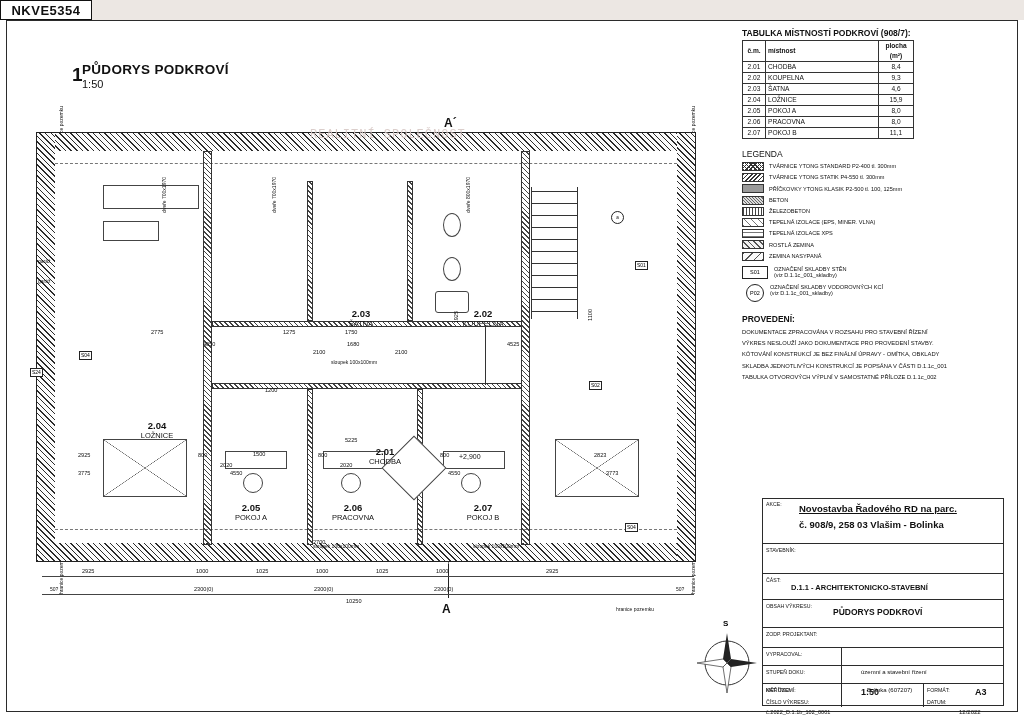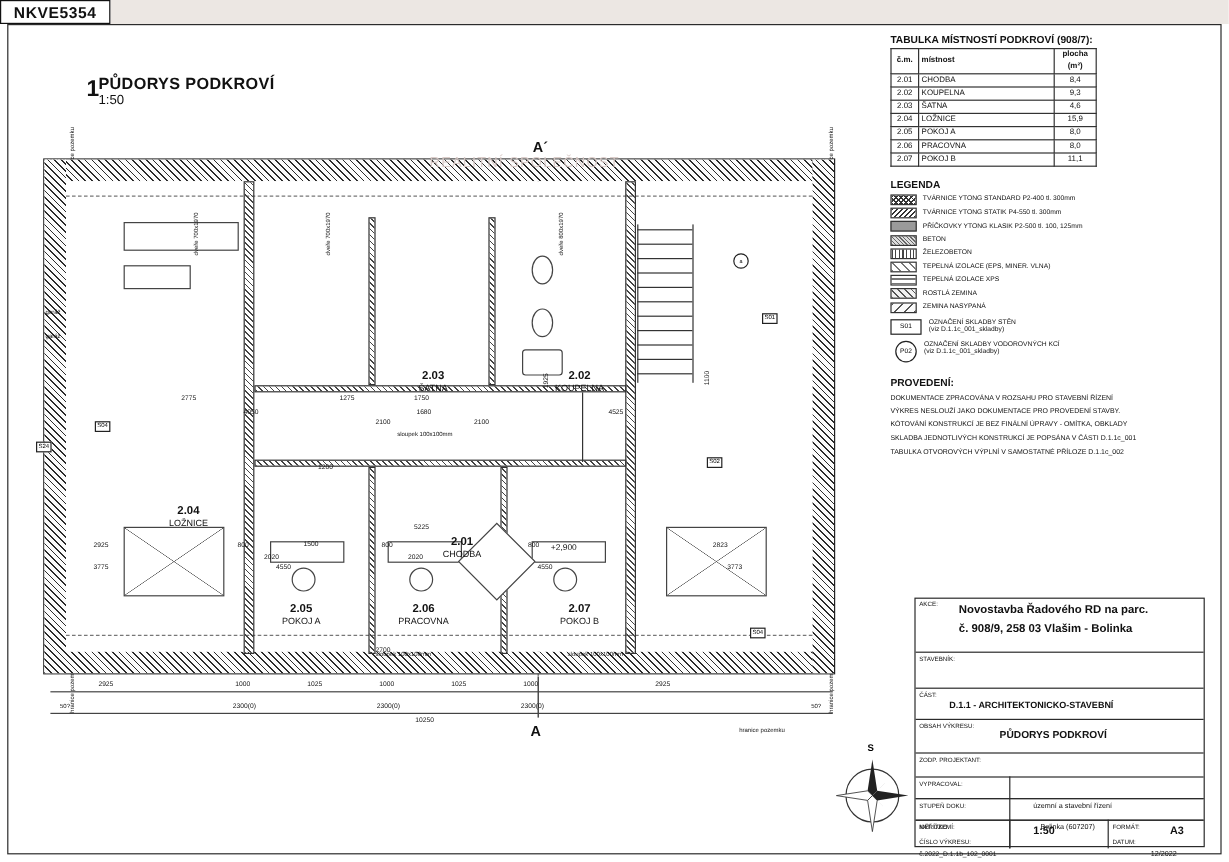--- a/index.html
+++ b/index.html
@@ -113,21 +113,21 @@
   
   .right{position:absolute;left:742px;top:28px;width:262px;}
   .rp-title{font-size:8.5px;font-weight:700;color:#111;margin-bottom:2px;}
   table.mist{border-collapse:collapse;font-size:6.6px;width:172px;}
   table.mist td{border:1px solid #333;padding:0 2px;height:10px;line-height:10px;color:#111;}
   table.mist td.c{text-align:center;width:18px;}
   table.mist td.a{text-align:center;width:30px;}
   table.mist tr.hd td{font-weight:700;}
 
   .legend{margin-top:10px;}
-  .legend-title{font-size:8.5px;font-weight:700;color:#111;margin-bottom:3px;}
+  .legend-title{font-size:8.5px;font-weight:400;color:#111;margin-bottom:3px;}
   .lg-row{display:flex;align-items:center;margin-bottom:2.2px;}
   .sw{width:22px;height:9px;border:1px solid #333;margin-right:5px;flex:none;box-sizing:border-box;}
   .lg-txt{font-size:5.6px;color:#111;line-height:1.15;}
   .sw.p1{background-image:repeating-linear-gradient(45deg,#333 0 1px,transparent 1px 3px),repeating-linear-gradient(-45deg,#333 0 1px,transparent 1px 3px);}
   .sw.p2{background-image:repeating-linear-gradient(-45deg,#333 0 1.2px,transparent 1.2px 3px);}
   .sw.p3{background:#9a9a9a;}
   .sw.p4{background-image:repeating-linear-gradient(45deg,#666 0 .8px,transparent .8px 2.2px);background-color:#ddd;}
   .sw.p5{background-image:repeating-linear-gradient(90deg,#444 0 1px,transparent 1px 3px);}
   .sw.p6{background-image:repeating-linear-gradient(45deg,#777 0 1px,transparent 1px 5px);}
   .sw.p7{background-image:repeating-linear-gradient(0deg,#777 0 1px,transparent 1px 4px);}
@@ -171,21 +171,21 @@
     font-family:"Liberation Serif", serif;letter-spacing:-4px;
     position:absolute;left:96px;top:2px;
   }
   .wm-txt{
     position:absolute;left:30px;top:62px;font-size:25px;letter-spacing:3px;
     color:#b8b0ad;opacity:.85;font-family:"Liberation Serif", serif;
   }
   .wm-txt b{color:#b9413a;opacity:.8;}
   .wm2{
     position:absolute;left:310px;top:128px;font-size:12px;color:#d8c9c6;opacity:.9;
-    letter-spacing:1px;z-index:30;font-family:Liberation Sans, sans-serif;margin-left:48px;
+    letter-spacing:1px;z-index:30;font-family:Liberation Mono, monospace;
   }
 </style>
 </head>
 <body>
 
 <div class="page">
 
   <div class="top-strip"></div>
   <div class="wm-code">NKVE5354</div>
 
@@ -483,21 +483,21 @@
     <div class="hline" style="left:0;top:100px;width:100%;"></div>
     <div class="hline" style="left:0;top:128px;width:100%;"></div>
     <div class="hline" style="left:0;top:148px;width:100%;"></div>
     <div class="hline" style="left:0;top:166px;width:100%;"></div>
     <div class="hline" style="left:0;top:184px;width:100%;"></div>
     <div class="vline" style="left:78px;top:148px;height:60px;"></div>
     <div class="vline" style="left:78px;top:184px;height:24px;"></div>
     <div class="vline" style="left:160px;top:184px;height:24px;"></div>
 
     <div class="tb-lab" style="left:3px;top:2px;">AKCE:</div>
-    <div class="tb-val tb-big" style="left:36px;top:4px;">Novostavba Řadového RD na parc.</div>
+    <div class="tb-val tb-big" style="left:36px;top:4px;text-decoration:underline;">Novostavba Řadového RD na parc.</div>
     <div class="tb-val tb-big" style="left:36px;top:20px;">č. 908/9, 258 03 Vlašim - Bolinka</div>
 
     <div class="tb-lab" style="left:3px;top:48px;">STAVEBNÍK:</div>
     <div class="tb-val" style="left:60px;top:56px;font-size:6.5px;"></div>
 
     <div class="tb-lab" style="left:3px;top:78px;">ČÁST:</div>
     <div class="tb-val" style="left:28px;top:84px;font-size:7.5px;font-weight:700;">D.1.1 - ARCHITEKTONICKO-STAVEBNÍ</div>
 
     <div class="tb-lab" style="left:3px;top:104px;">OBSAH VÝKRESU:</div>
     <div class="tb-val tb-mid" style="left:70px;top:108px;">PŮDORYS PODKROVÍ</div>

